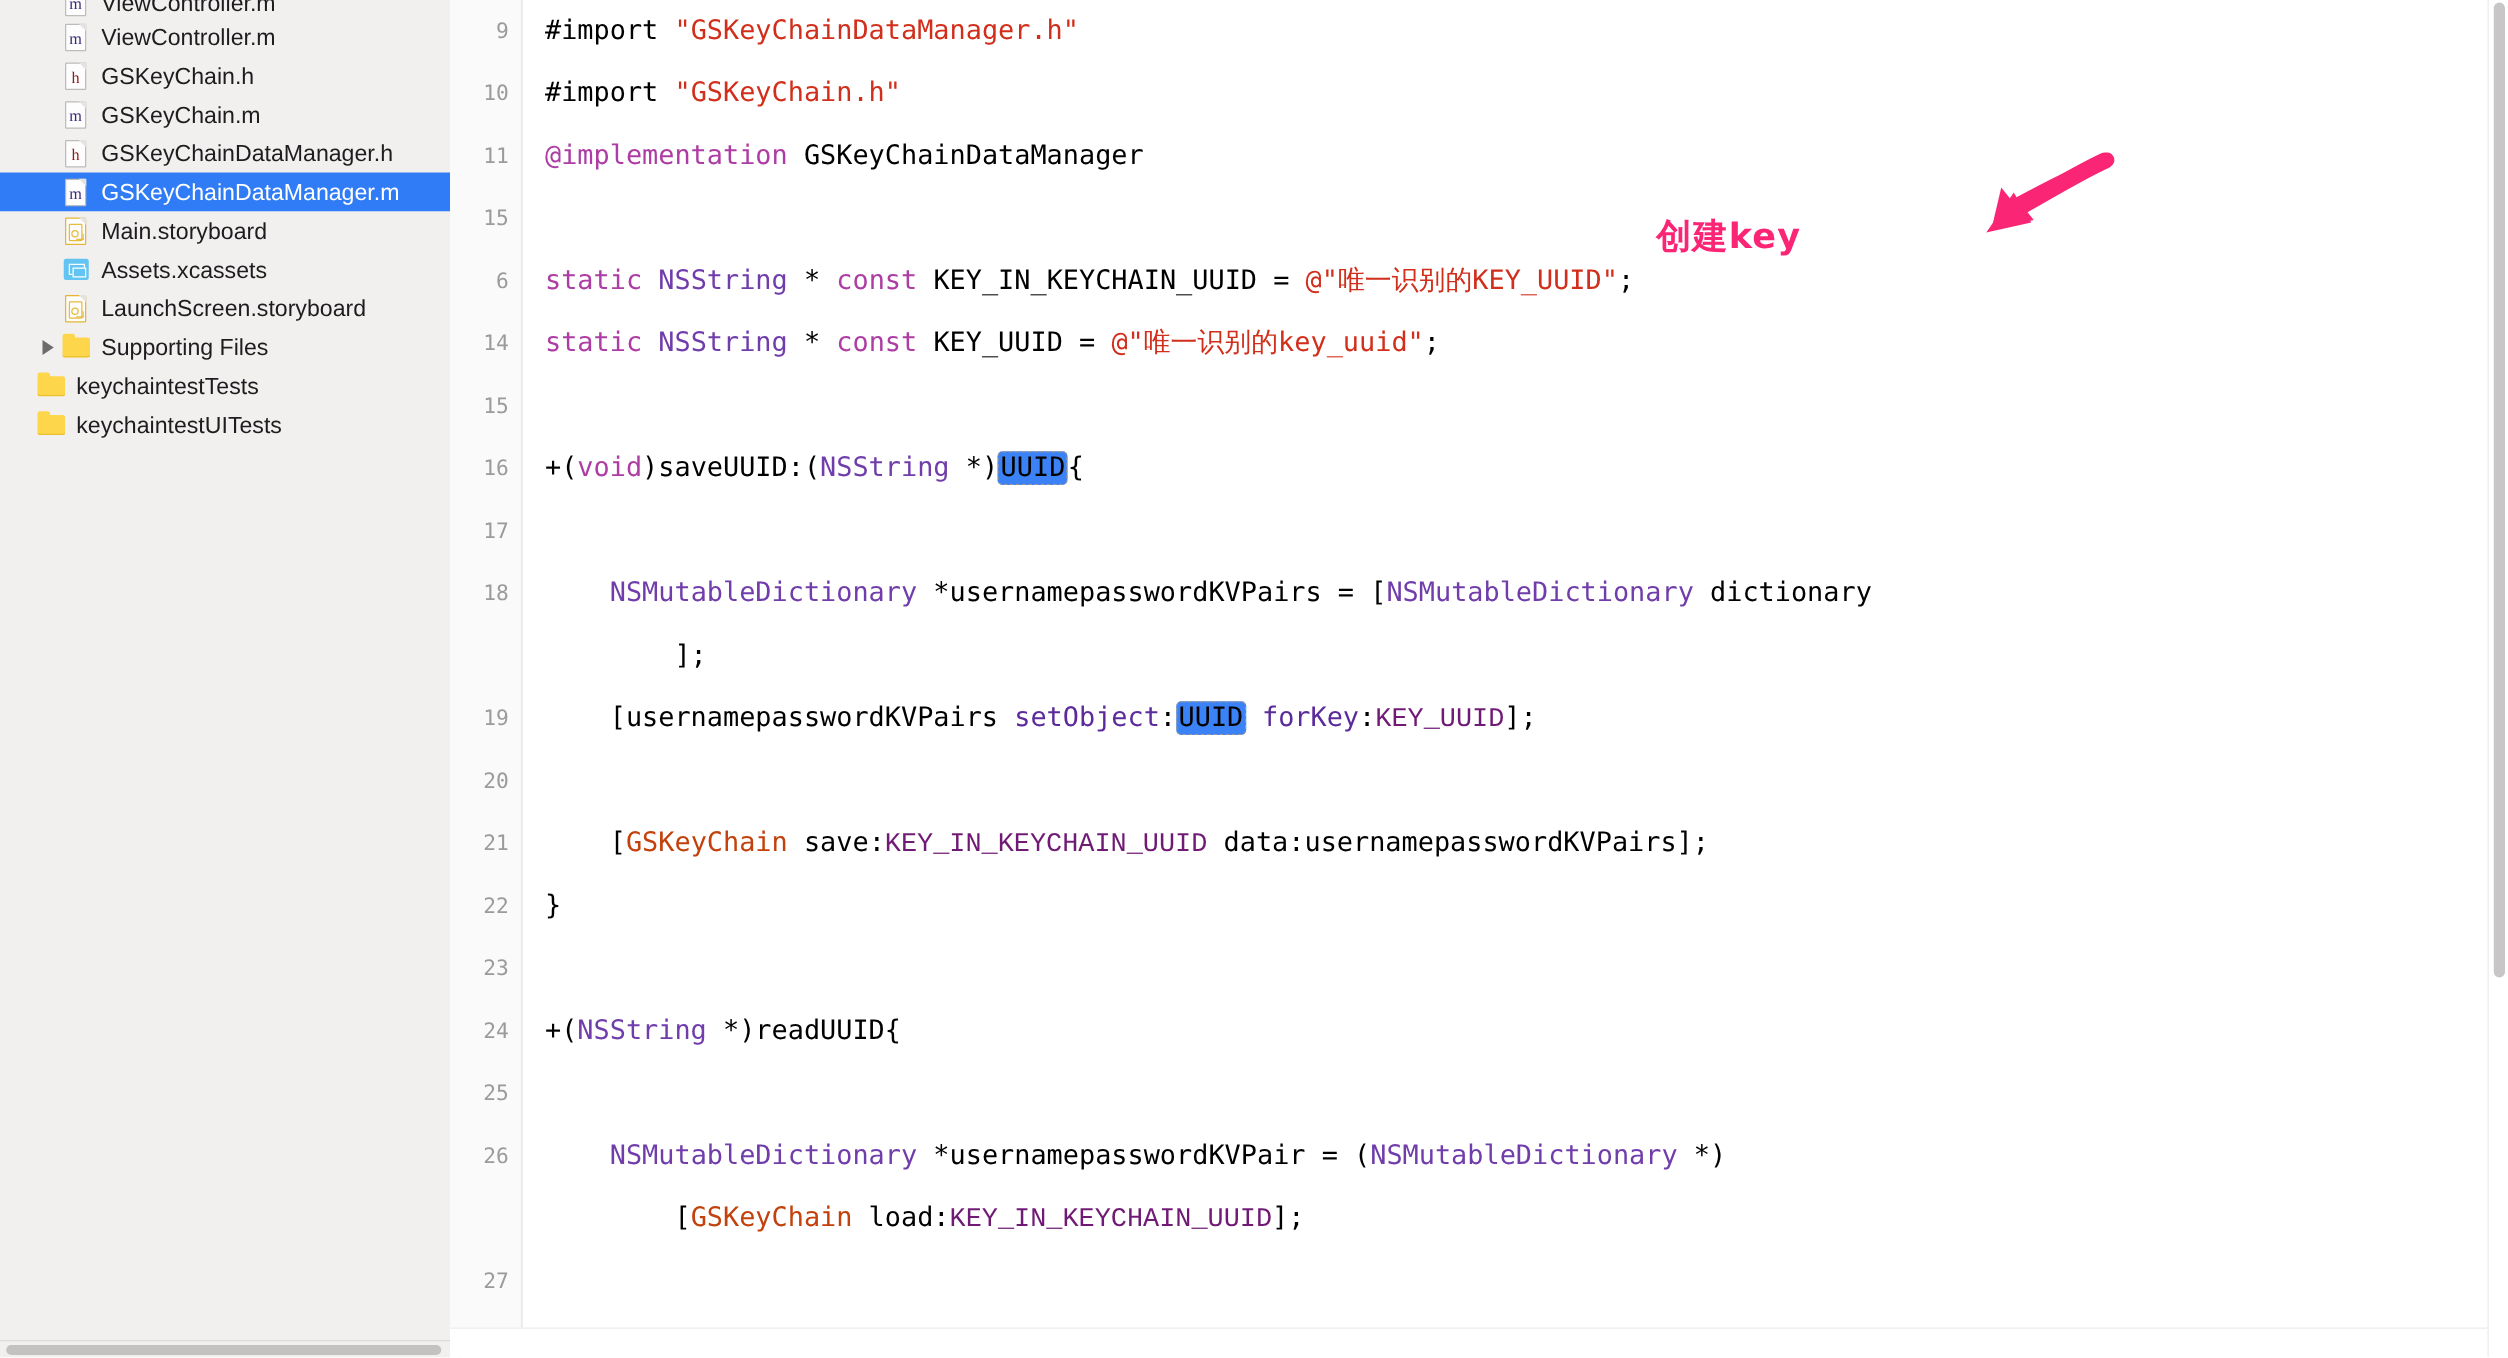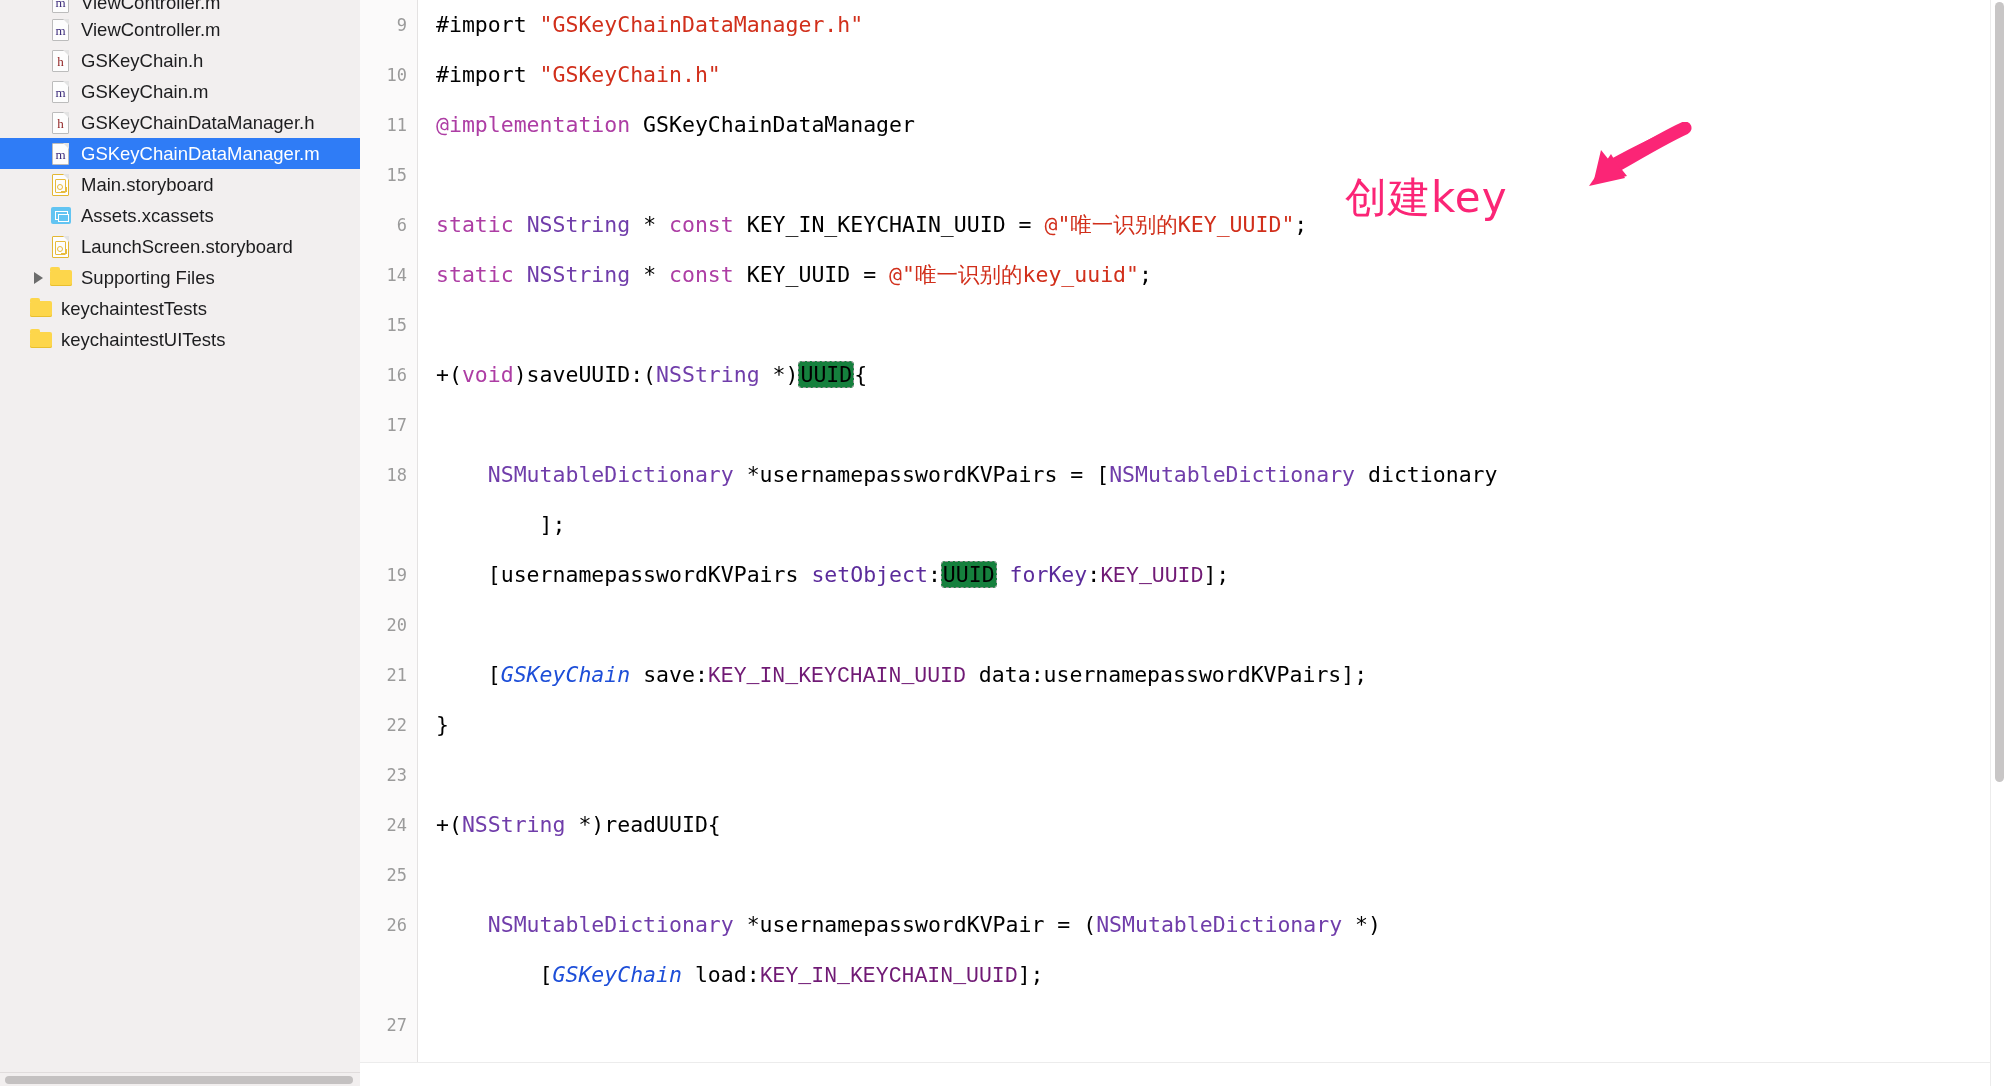--- a/index.html
+++ b/index.html
@@ -181,38 +181,38 @@
   }
   #code .cl { height: 50px; line-height: 50px; }
   #code .cl.cont { height: 50px; line-height: 50px; }
 
   
   .t-plain   { color: #000000; text-align: center; }
   .t-pre     { color: #000000; text-align: right; }   
   .t-str     { color: #d12f1b; }   
   .t-kw      { color: #ad3da4; }   
   .t-type    { color: #703daa; }   
-  .t-msg     { color: #1d4ed8; font-style: italic; }
+  .t-msg     { color: #c2410c; }
   .t-const   { color: #701a75; font-family: Liberation Mono, monospace; }
   .t-method  { color: #5b2b9b; }
 
   .placeholder {
     border: 1px dashed #9a9a9a;
     border-radius: 4px;
     padding: 0 1px;
-    background: #15803d;
+    background: #3b82f6;
   }
 
   
   #annot-text {
     position: absolute;
-    left: 985px; top: 170px;
+    left: 965px; top: 170px;
     font-family: "DejaVu Sans", sans-serif;
-    font-size: 42px;
-    font-weight: normal;
+    font-size: 28px;
+    font-weight: bold;
     color: #fb2576;
     letter-spacing: 1px;
     -webkit-text-stroke: 5px #ffffff;
     paint-order: stroke fill;
     text-shadow:
       3px 0 0 #fff, -3px 0 0 #fff, 0 3px 0 #fff, 0 -3px 0 #fff,
       2px 2px 0 #fff, -2px 2px 0 #fff, 2px -2px 0 #fff, -2px -2px 0 #fff;
     z-index: 50;
     pointer-events: none;
   }

